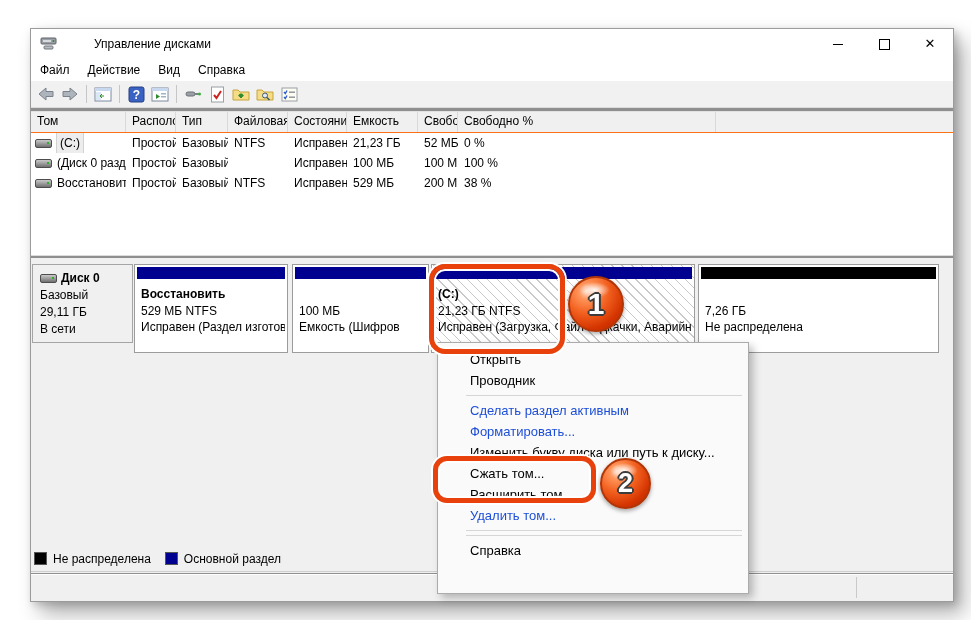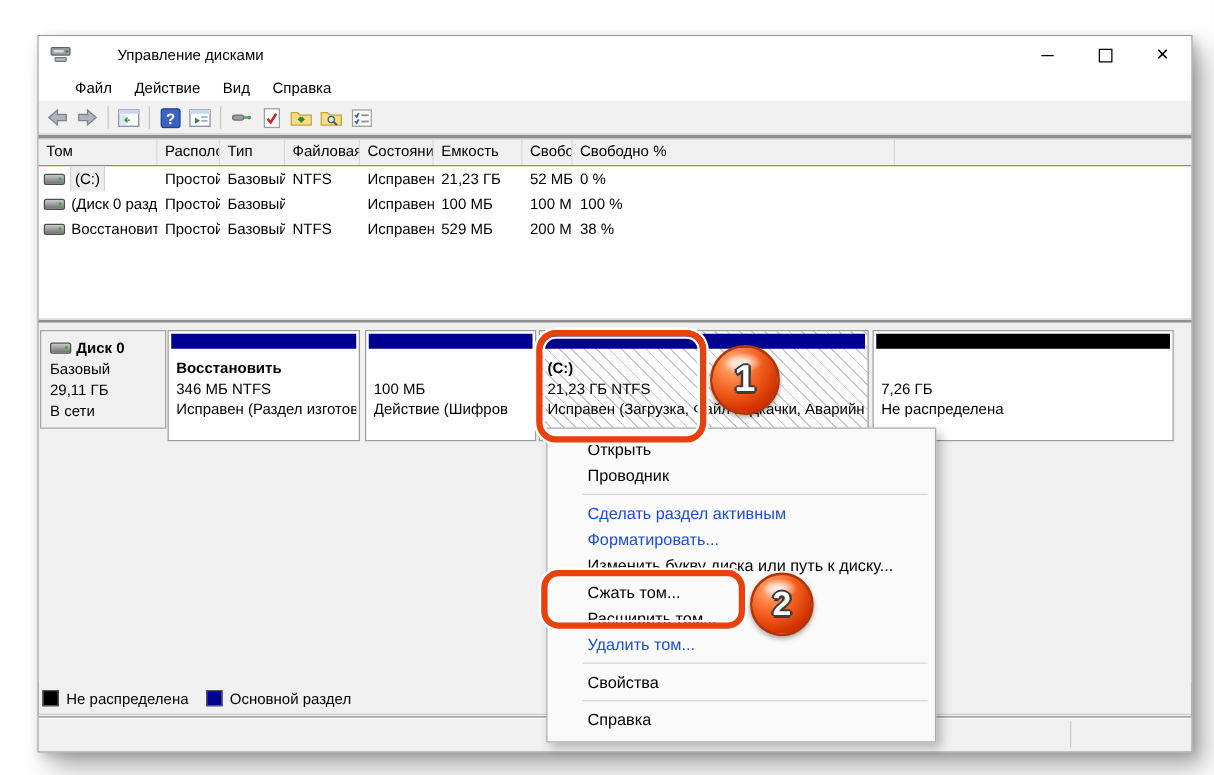--- a/index.html
+++ b/index.html
@@ -10,21 +10,21 @@
   
   .titlebar{position:absolute;left:0;top:0;width:100%;height:30px;background:#fff;display:flex;align-items:center;gap:28px;}
   .titlebar .appicon{margin:0 8px 0 9px;width:18px;height:16px;flex:0 0 auto;}
   .title-text{font-size:12px;}
   .wincontrols{margin-left:auto;display:flex;height:30px;}
   .wc{width:46px;height:30px;display:flex;align-items:center;justify-content:center;}
   .wc-min i{display:block;width:10px;height:1px;background:#000;}
   .wc-max i{display:block;width:9px;height:9px;border:1px solid #000;}
   .wc-close{font-size:13px;line-height:30px;}
   
-  .menubar{position:absolute;left:0;top:30px;width:100%;height:22px;background:#fff;display:flex;align-items:center;padding-left:20px;box-sizing:border-box;}
+  .menubar{position:absolute;left:0;top:30px;width:100%;height:22px;background:#fff;display:flex;align-items:center;padding-left:0;box-sizing:border-box;}
   .menubar .mi{padding:0 9px;line-height:22px;font-size:12px;}
   
   .toolbar{position:absolute;left:0;top:52px;width:100%;height:26px;background:#f1f1f1;display:flex;align-items:center;padding-left:3px;box-sizing:border-box;}
   .tbtn{width:22px;height:22px;display:flex;align-items:center;justify-content:center;margin:0 1px;}
   .tsep{width:1px;height:18px;background:#c6c6c6;margin:0 4px;}
   .splitter{position:absolute;left:0;width:100%;height:3px;background:#8f8f8f;border-top:1px solid #dcdcdc;box-sizing:content-box;}
   .split-top{top:78px;}
   .split-mid{top:226px;}
   
   .listpane{position:absolute;left:0;top:82px;width:100%;height:144px;background:#fff;border-top:1px solid #e2e2e2;}
@@ -259,31 +259,31 @@
       </div>
     <div class="dl-line">Базовый</div>
     <div class="dl-line">29,11 ГБ</div>
     <div class="dl-line">В сети</div>
   </div>
 
   <div class="part p1">
     <div class="bar bar-primary"></div>
     <div class="ptxt">
       <div class="pname">Восстановить</div>
-      <div>346 МБ NTFS</div>
+      <div>529 МБ NTFS</div>
       <div>Исправен (Раздел изготовит</div>
     </div>
   </div>
 
   <div class="part p2">
     <div class="bar bar-primary"></div>
     <div class="ptxt">
       <div class="pname"></div>
       <div>100 МБ</div>
-      <div>Действие (Шифров</div>
+      <div>Емкость (Шифров</div>
     </div>
   </div>
 
   <div class="part p3 p-hatch">
     <div class="bar bar-primary"></div>
     <div class="ptxt">
       <div class="pname">(C:)</div>
       <div>21,23 ГБ NTFS</div>
       <div>Исправен (Загрузка, Файл подкачки, Аварийн</div>
     </div>
@@ -317,21 +317,20 @@
     <div class="cmi">Открыть</div>
     <div class="cmi">Проводник</div>
     <div class="cmsep"></div>
     <div class="cmi disabled">Сделать раздел активным</div>
     <div class="cmi disabled">Форматировать...</div>
     <div class="cmi">Изменить букву диска или путь к диску...</div>
     <div class="cmi">Сжать том...</div>
     <div class="cmi">Расширить том...</div>
     <div class="cmi disabled">Удалить том...</div>
     <div class="cmsep"></div>
-    <div class="cmi">Свойства</div>
     <div class="cmsep"></div>
     <div class="cmi">Справка</div>
   </div>
 
   <div class="ann-rect r1"></div>
   <div class="badge b1">
       <span>1</span>
     </div>
   <div class="ann-rect r2"></div>
   <div class="badge b2">

